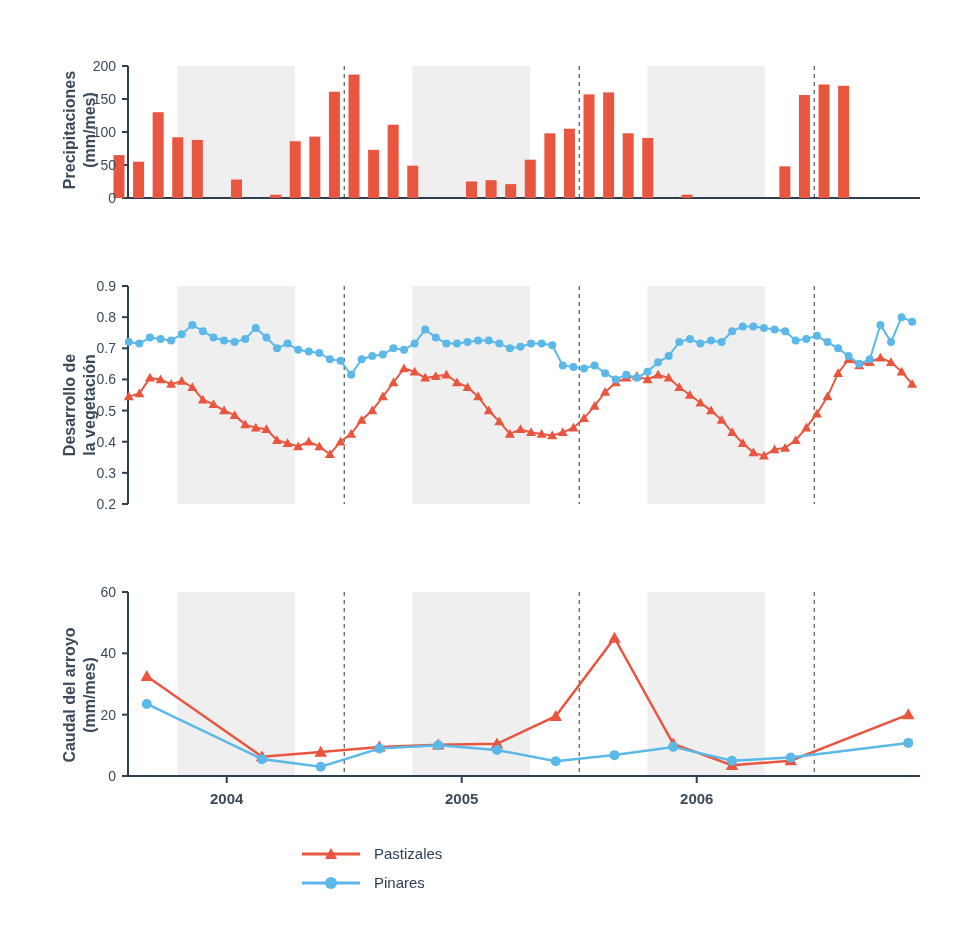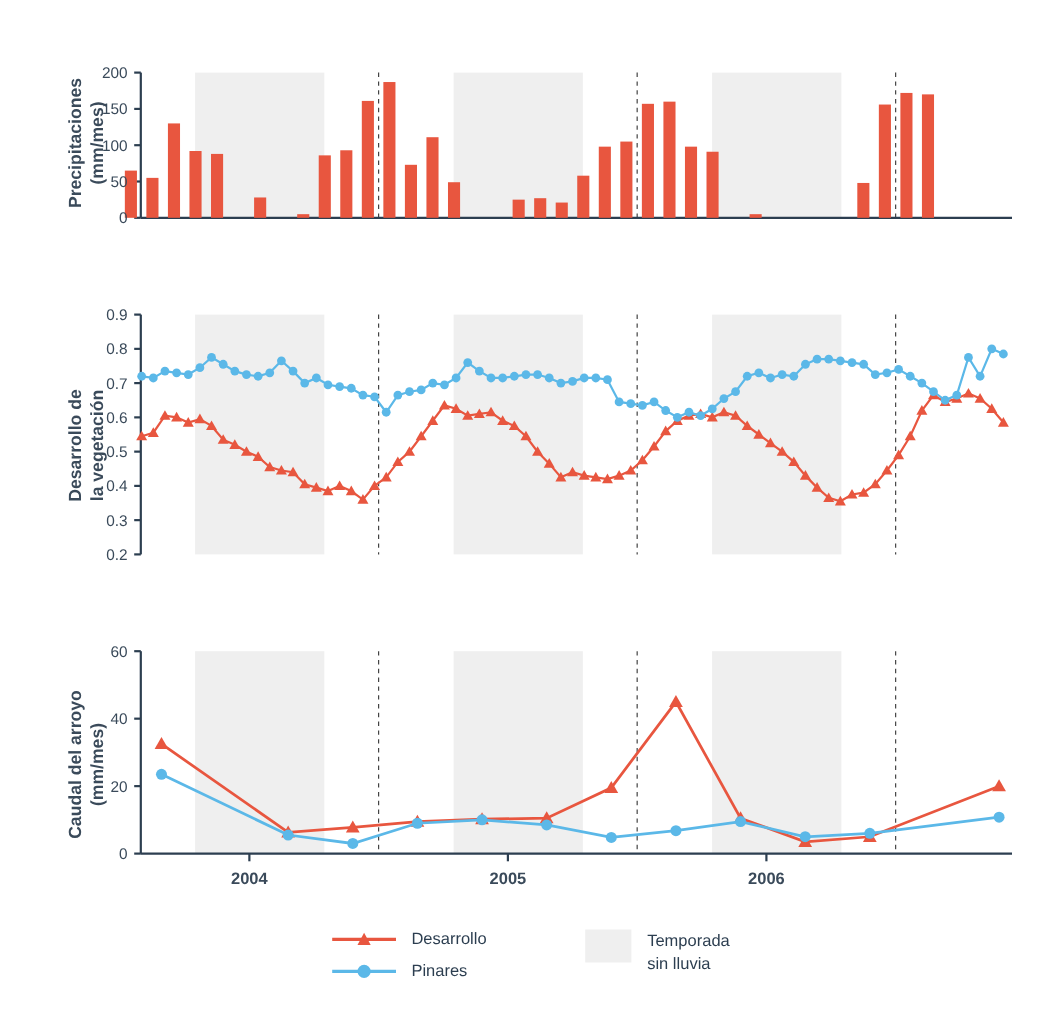--- a/index.html
+++ b/index.html
@@ -360,32 +360,25 @@
   </div>
 
   <div style="position:absolute; left:300px; top:845px; width:600px;">
     <div style="display:flex; align-items:flex-start; gap:90px;">
       <div style="display:flex; flex-direction:column; gap:12px;">
         <div style="display:flex; align-items:center; gap:12px;">
           <svg width="62" height="16">
             <line x1="2" y1="8" x2="60" y2="8" stroke="#e8563f" stroke-width="3"></line>
             <polygon points="31,2 37,13 25,13" fill="#e8563f"></polygon>
           </svg>
-          <span class="legend-text">Desarrollo</span>
+          <span class="legend-text">Pastizales</span>
         </div>
         <div style="display:flex; align-items:flex-end; gap:12px;">
           <svg width="62" height="16">
             <line x1="2" y1="8" x2="60" y2="8" stroke="#5bb8e8" stroke-width="3"></line>
             <circle cx="31" cy="8" r="6" fill="#5bb8e8"></circle>
           </svg>
           <span class="legend-text">Pinares</span>
         </div>
       </div>
-      <div style="display:flex; align-items:flex-start; gap:14px;">
-        <div style="width:42px; height:30px; background:#efefef;"></div>
-        <div class="legend-text" style="line-height:21px;">
-          <span>Temporada</span><br>
-          <span>sin lluvia</span>
-        </div>
-      </div>
     </div>
   </div>
 </div>
 
 </body></html>

